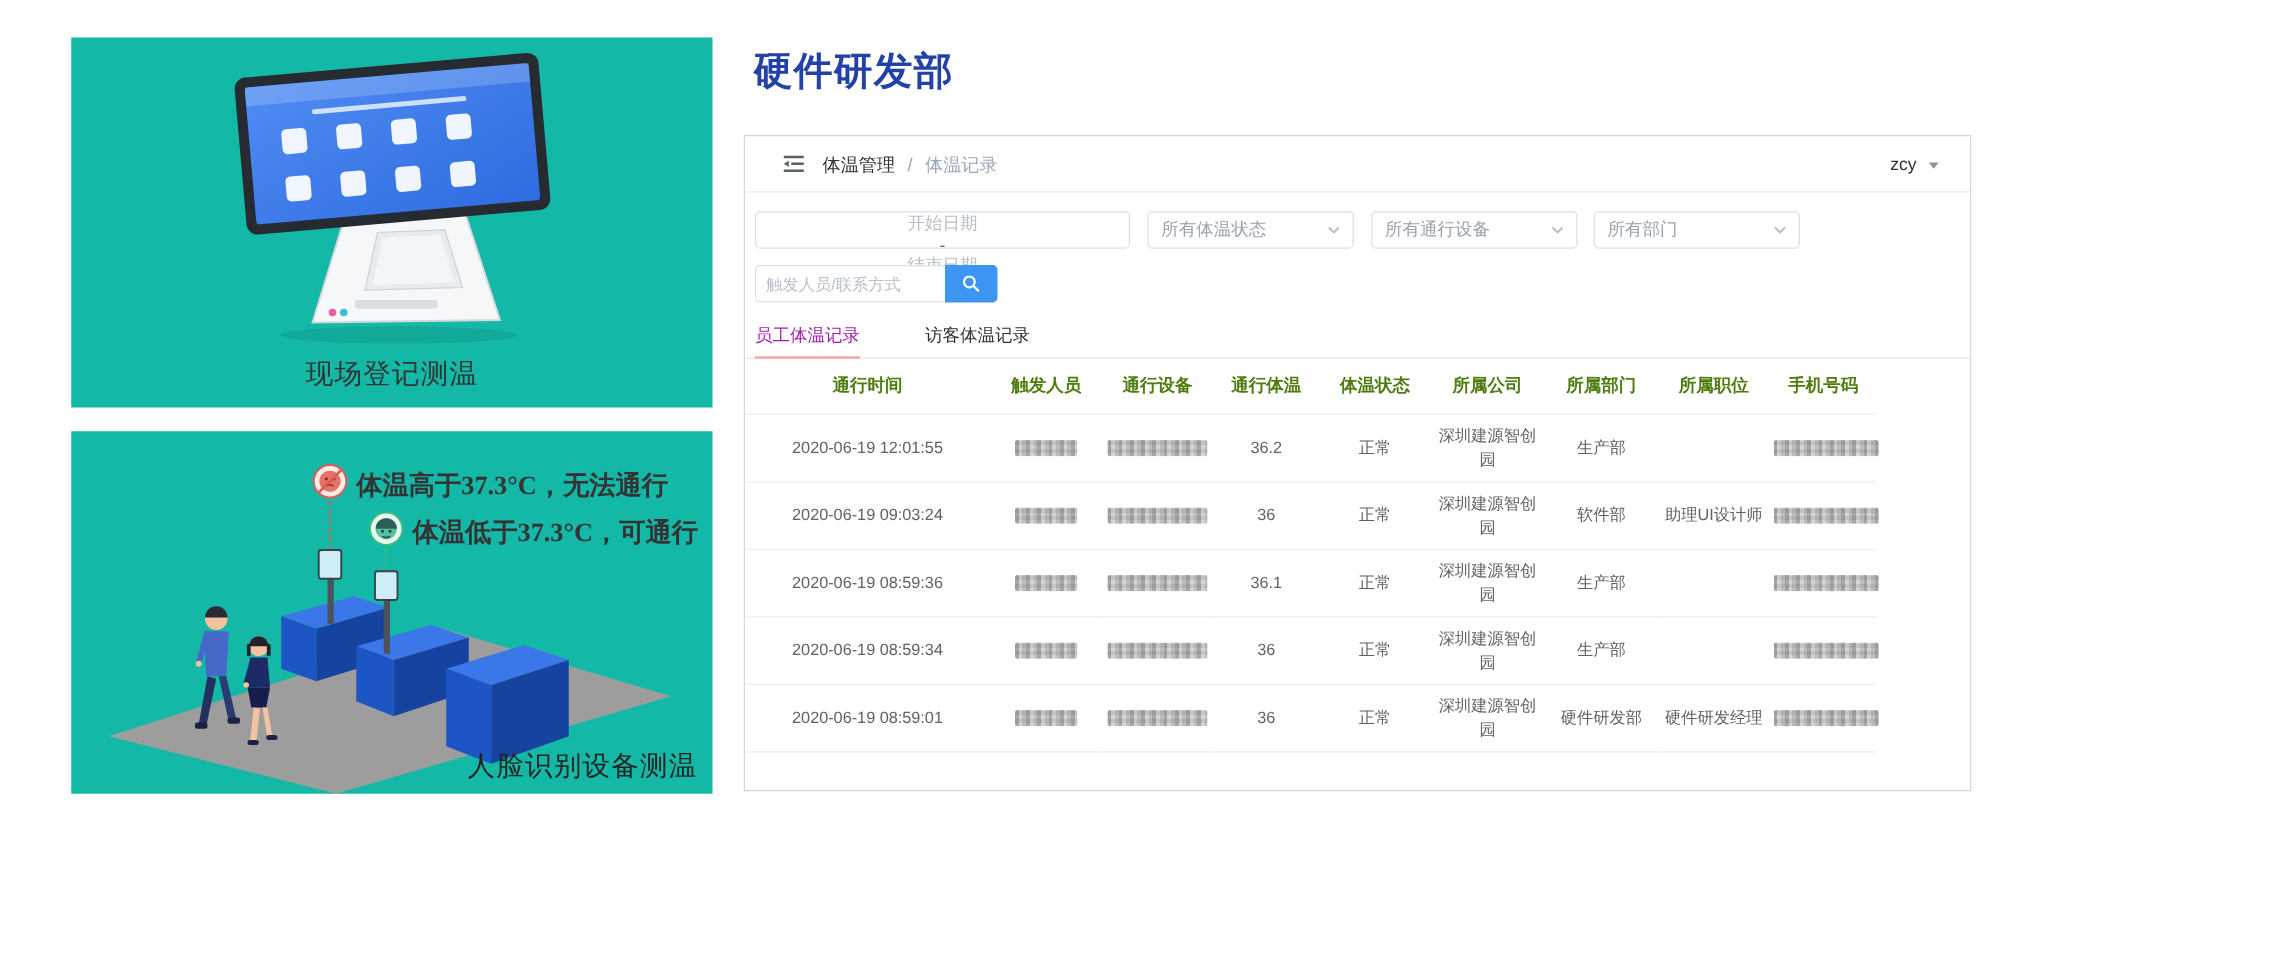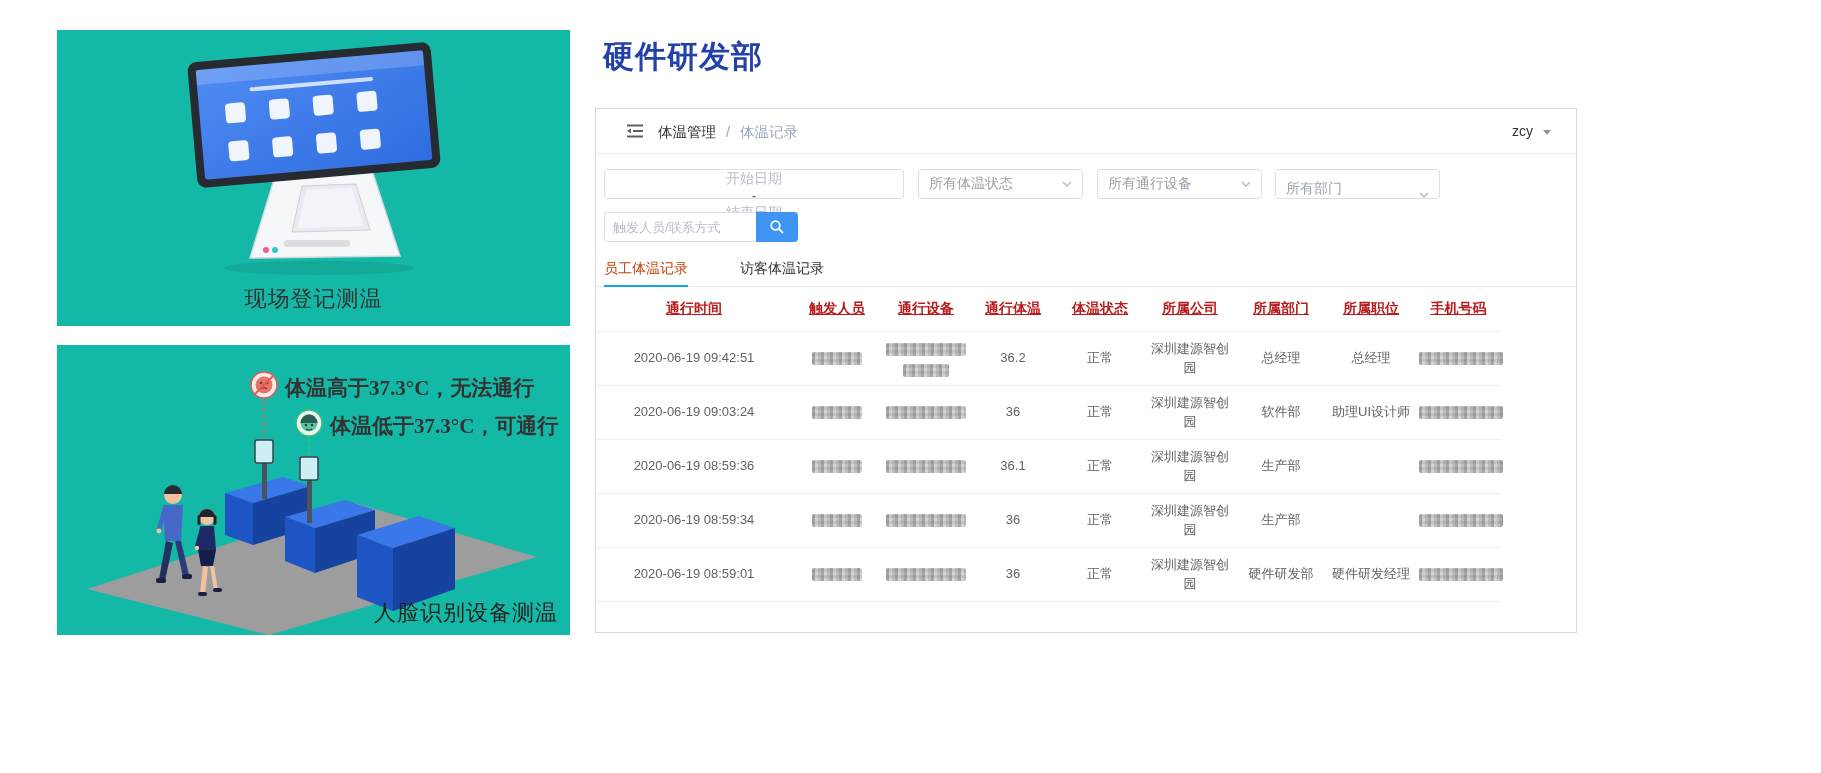--- a/index.html
+++ b/index.html
@@ -36,38 +36,38 @@
 
   .datebox { position:absolute; left:8px; top:60px; width:300px; height:30px; border:1px solid #dcdfe6;
              border-radius:4px; display:flex; align-items:center; font-size:14px; color:#b8bfc9; background:#fff;flex-direction:column; }
   .datebox .cal { margin-left:10px; display:flex; }
   .date-part { flex:1; text-align:center; cursor:text; }
   .date-sep { color:#606266; padding:0 2px; }
 
   .select { position:absolute; top:60px; width:165px; height:30px; border:1px solid #dcdfe6; border-radius:4px;
             display:flex; align-items:center; font-size:14px; color:#9aa2ae; padding:0 10px; background:#fff; cursor:pointer; }
   .select .sel-label { flex:1; }
-  #select-status { left:322px; } #select-device { left:501px; } #select-department { left:679px;align-items:flex-end; }
+  #select-status { left:322px; } #select-device { left:501px; } #select-department { left:679px; }
 
   .search-input { position:absolute; left:8px; top:103px; width:152px; height:30px; border:1px solid #dcdfe6;
                   border-right:none; border-radius:4px 0 0 4px; font-size:13px; padding:0 8px; color:#606266; outline:none;
                   font-family:"Liberation Sans","DejaVu Sans",sans-serif; }
   .search-input::placeholder { color:#b8bfc9; }
   .search-btn { position:absolute; left:160px; top:103px; width:42px; height:30px; background:#3d97f2;
                 border:none; border-radius:0 4px 4px 0; cursor:pointer; display:flex; align-items:center; justify-content:center; }
 
   .tabs { position:absolute; left:0; top:148px; width:100%; height:30px; border-bottom:1px solid #e4e7ed; }
   .tab { position:absolute; top:3px; height:27px; font-size:14px; cursor:pointer; }
-  .tab.active { color:#c2410c; border-bottom:2px solid #0ea5e9; }
+  .tab.active { color:#a21caf; border-bottom:2px solid #fca5a5; }
   .tab.inactive { color:#303133; }
   #tab-employee { left:8px; } #tab-visitor { left:144px; }
 
   table.records { position:absolute; left:0; top:178px; width:905px; border-collapse:collapse; table-layout:fixed; }
-  table.records th { height:44px; font-size:14px; font-weight:bold; color:#b91c1c; text-align:center;
-                     border-bottom:1px solid #ebeef5; padding:0 2px;text-decoration:underline; }
+  table.records th { height:44px; font-size:14px; font-weight:bold; color:#4d7c0f; text-align:center;
+                     border-bottom:1px solid #ebeef5; padding:0 2px; }
   table.records td { height:54px; font-size:13px; color:#606266; text-align:center;
                      border-bottom:1px solid #ebeef5; padding:4px 3px; line-height:1.5; word-break:break-all; }
 
   .mosaic { display:inline-block; height:13px; vertical-align:middle; border-radius:2px; opacity:.85;
     background-image:
       repeating-linear-gradient(90deg, rgba(105,105,105,.55) 0 3px, rgba(200,200,200,.35) 3px 6px, rgba(150,150,150,.5) 6px 9px),
       repeating-linear-gradient(0deg, #cfcfcf 0 3px, #b2b2b2 3px 6px);
     filter:blur(.4px); }
   .m-person { width:50px; } .m-device { width:80px; } .m-device2 { width:46px; margin-top:3px; } .m-phone { width:84px; }
 </style>
@@ -275,28 +275,28 @@
           <th>通行体温</th>
           <th>体温状态</th>
           <th>所属公司</th>
           <th>所属部门</th>
           <th>所属职位</th>
           <th>手机号码</th>
         </tr>
       </thead>
       <tbody>
           <tr>
-            <td>2020-06-19 09:42:51</td>
-            <td><span class="mosaic m-person"></span></td>
-            <td><span class="mosaic m-device"></span><br><span class="mosaic m-device2"></span></td>
+            <td>2020-06-19 12:01:55</td>
+            <td><span class="mosaic m-person"></span></td>
+            <td><span class="mosaic m-device"></span></td>
             <td>36.2</td>
             <td>正常</td>
             <td>深圳建源智创园</td>
-            <td>总经理</td>
-            <td>总经理</td>
+            <td>生产部</td>
+            <td></td>
             <td><span class="mosaic m-phone"></span></td>
           </tr>
           <tr>
             <td>2020-06-19 09:03:24</td>
             <td><span class="mosaic m-person"></span></td>
             <td><span class="mosaic m-device"></span></td>
             <td>36</td>
             <td>正常</td>
             <td>深圳建源智创园</td>
             <td>软件部</td>

